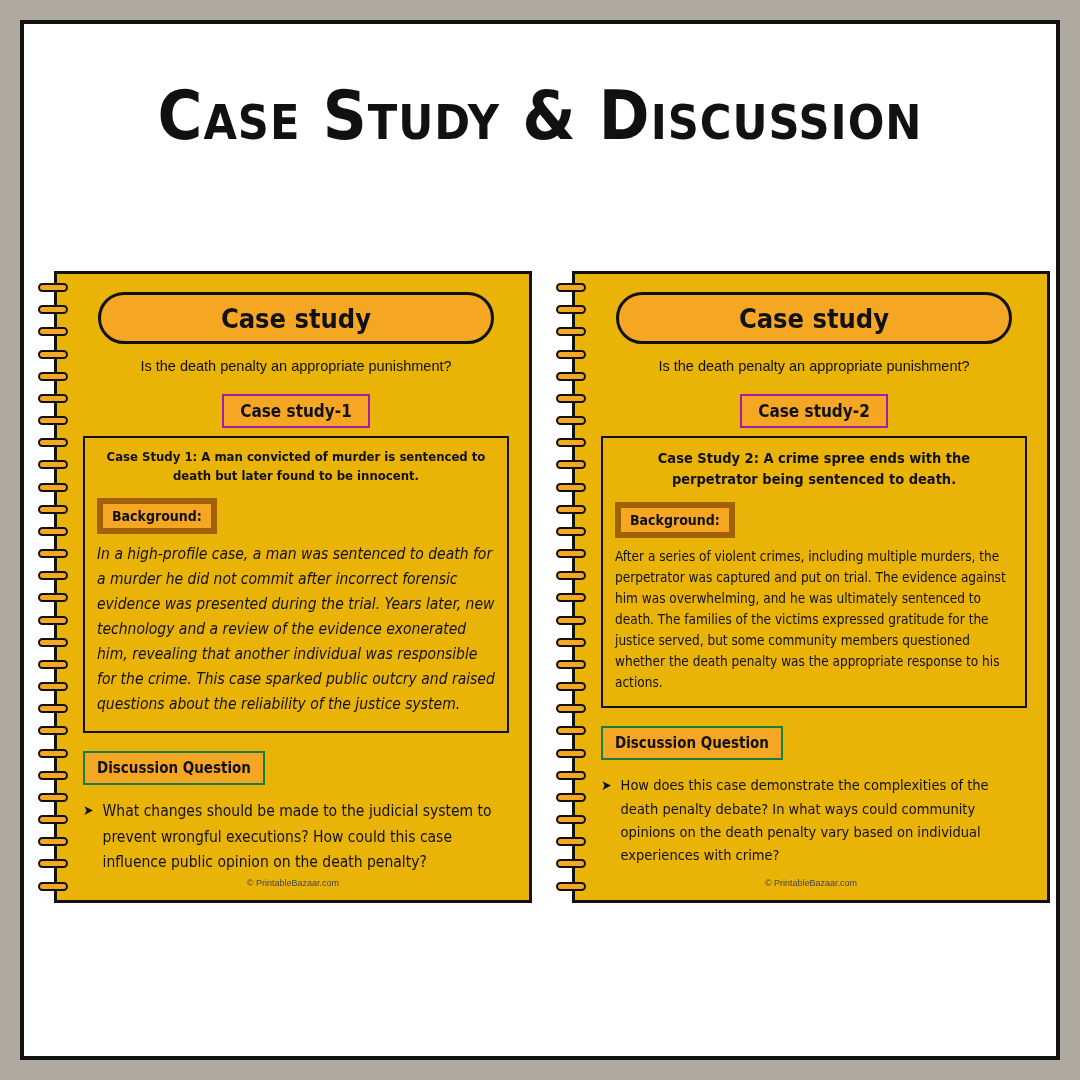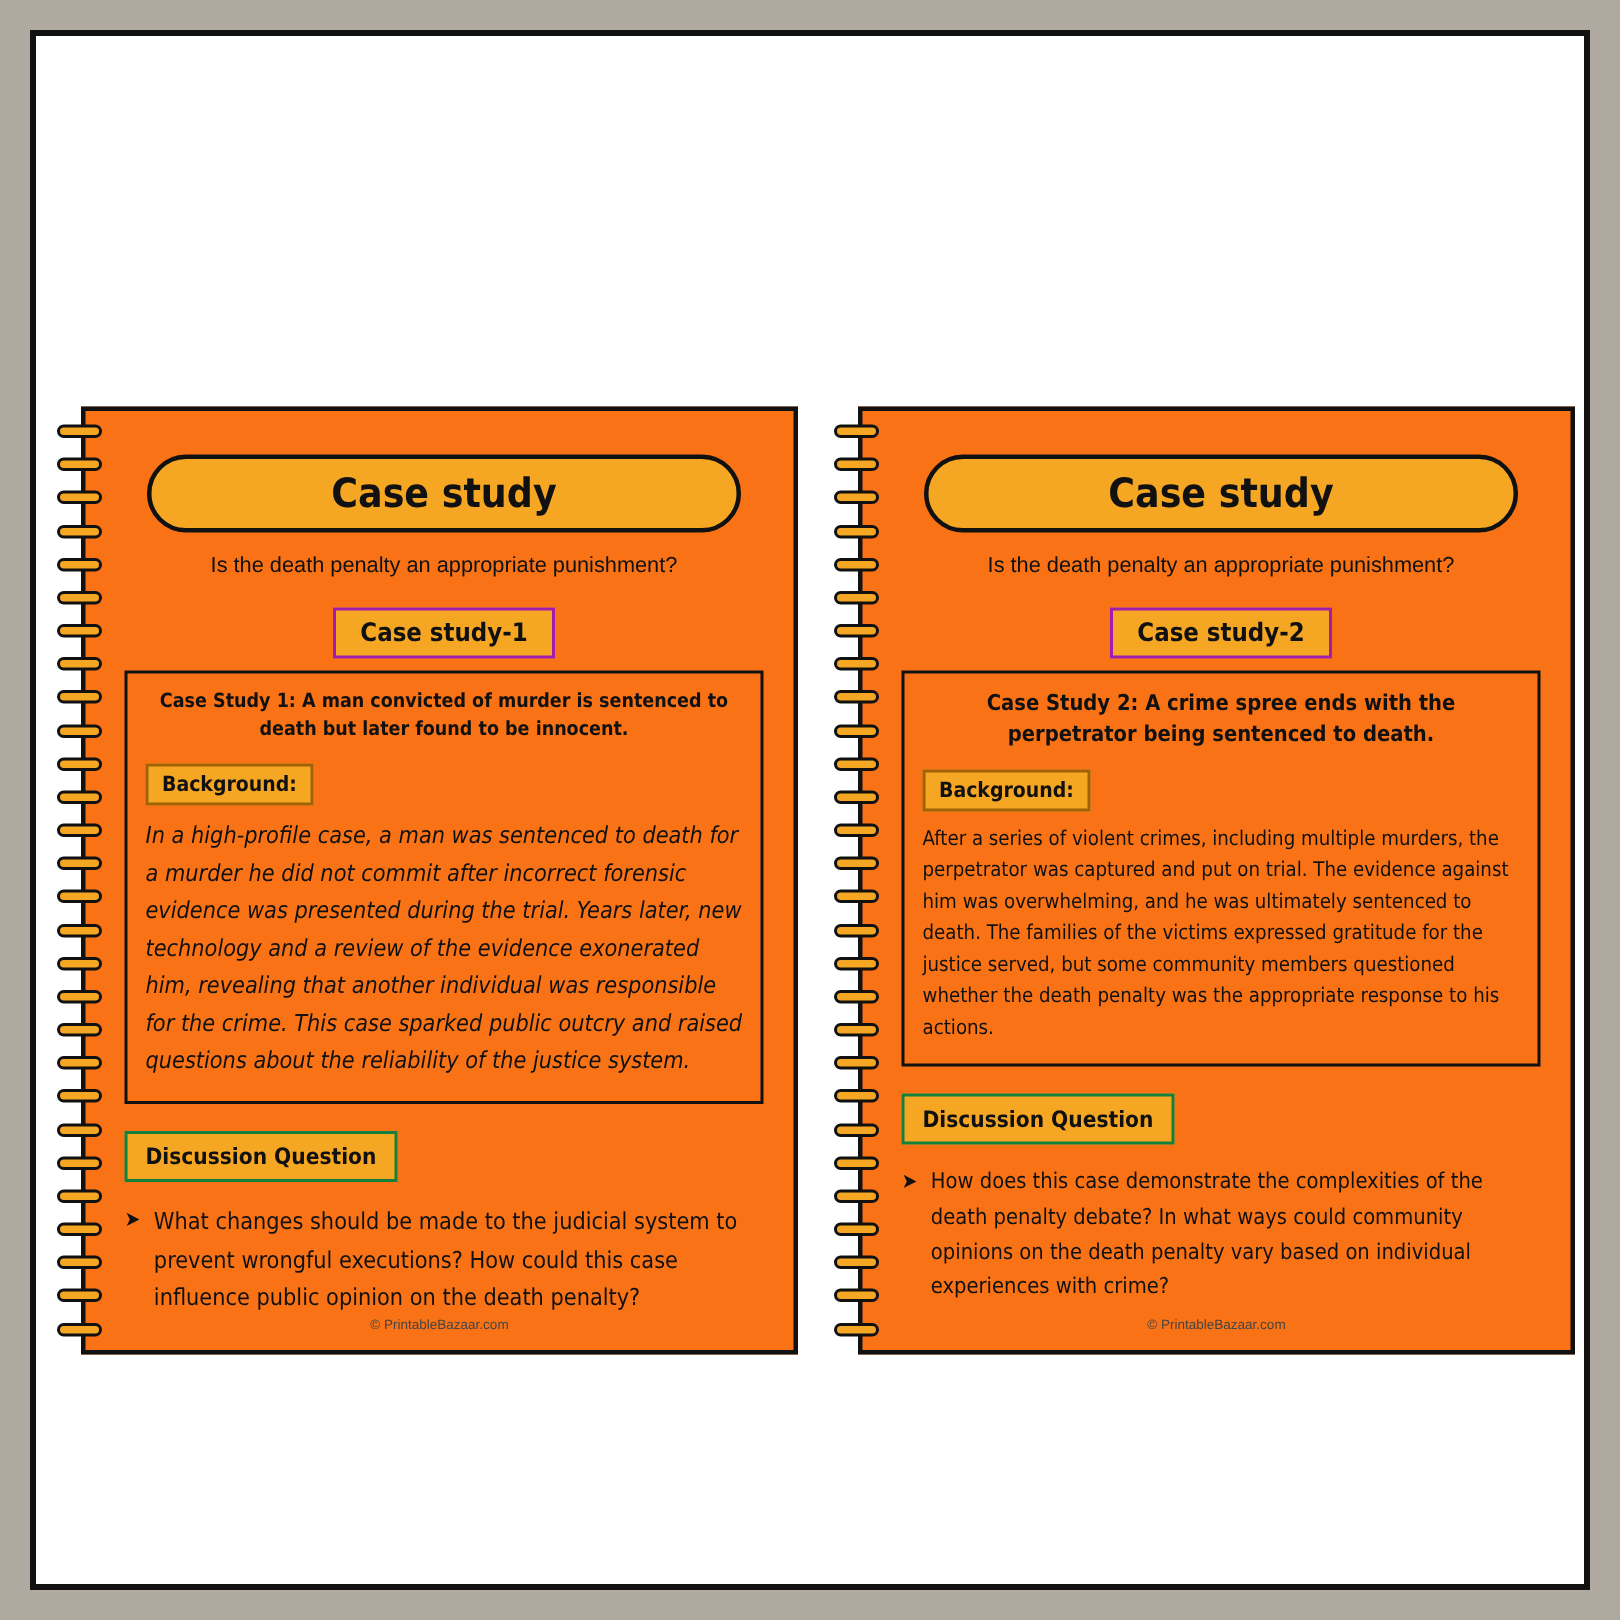--- a/index.html
+++ b/index.html
@@ -68,24 +68,24 @@
     border: 2px solid #111111;
     border-radius: 5px;
     background: #f5a623;
     box-sizing: border-box;
   }
   .card {
     position: relative;
     margin-left: 16px;
     width: 478px;
     height: 632px;
-    background: #f97316;
+    background: #eab308;
     border: 3px solid #111111;
     box-sizing: border-box;
-    padding: 25px 20px 0 26px;
+    padding: 14px 20px 0 26px;
     z-index: 2;
   }
   .pill {
     margin: 4px auto 0;
     width: 396px;
     height: 52px;
     background: #f5a623;
     border: 3px solid #111111;
     border-radius: 26px;
     display: flex;
@@ -128,21 +128,21 @@
     color: #111111;
     line-height: 1.45;
   }
   .card-left .case-line { font-size: 13px; }
   .card-right .case-line { font-size: 14.5px; }
   .bg-tag {
     margin-top: 12px;
     display: table;
     padding: 4px 9px;
     background: #f5a623;
-    border: 2px solid #a16207;
+    border: 6px solid #a16207;
     font-family: "DejaVu Sans Condensed", "Liberation Sans", sans-serif;
     font-weight: bold;
     font-size: 14px;
     color: #111111;
   }
   .body-text {
     margin-top: 8px;
     font-family: "DejaVu Sans Condensed", "Liberation Sans", sans-serif;
     color: #111111;
   }
@@ -178,20 +178,21 @@
     font-family: "Liberation Sans", sans-serif;
     font-size: 9px;
     color: #444444;
   }
 </style>
 </head>
 <body>
 
 <div class="page">
 
+  <div class="title">Case Study &amp; Discussion</div>
 
   <div class="cards">
 
     <div class="card-wrap">
       <div class="spiral">
         <div class="ring"></div>
         <div class="ring"></div>
         <div class="ring"></div>
         <div class="ring"></div>
         <div class="ring"></div>

